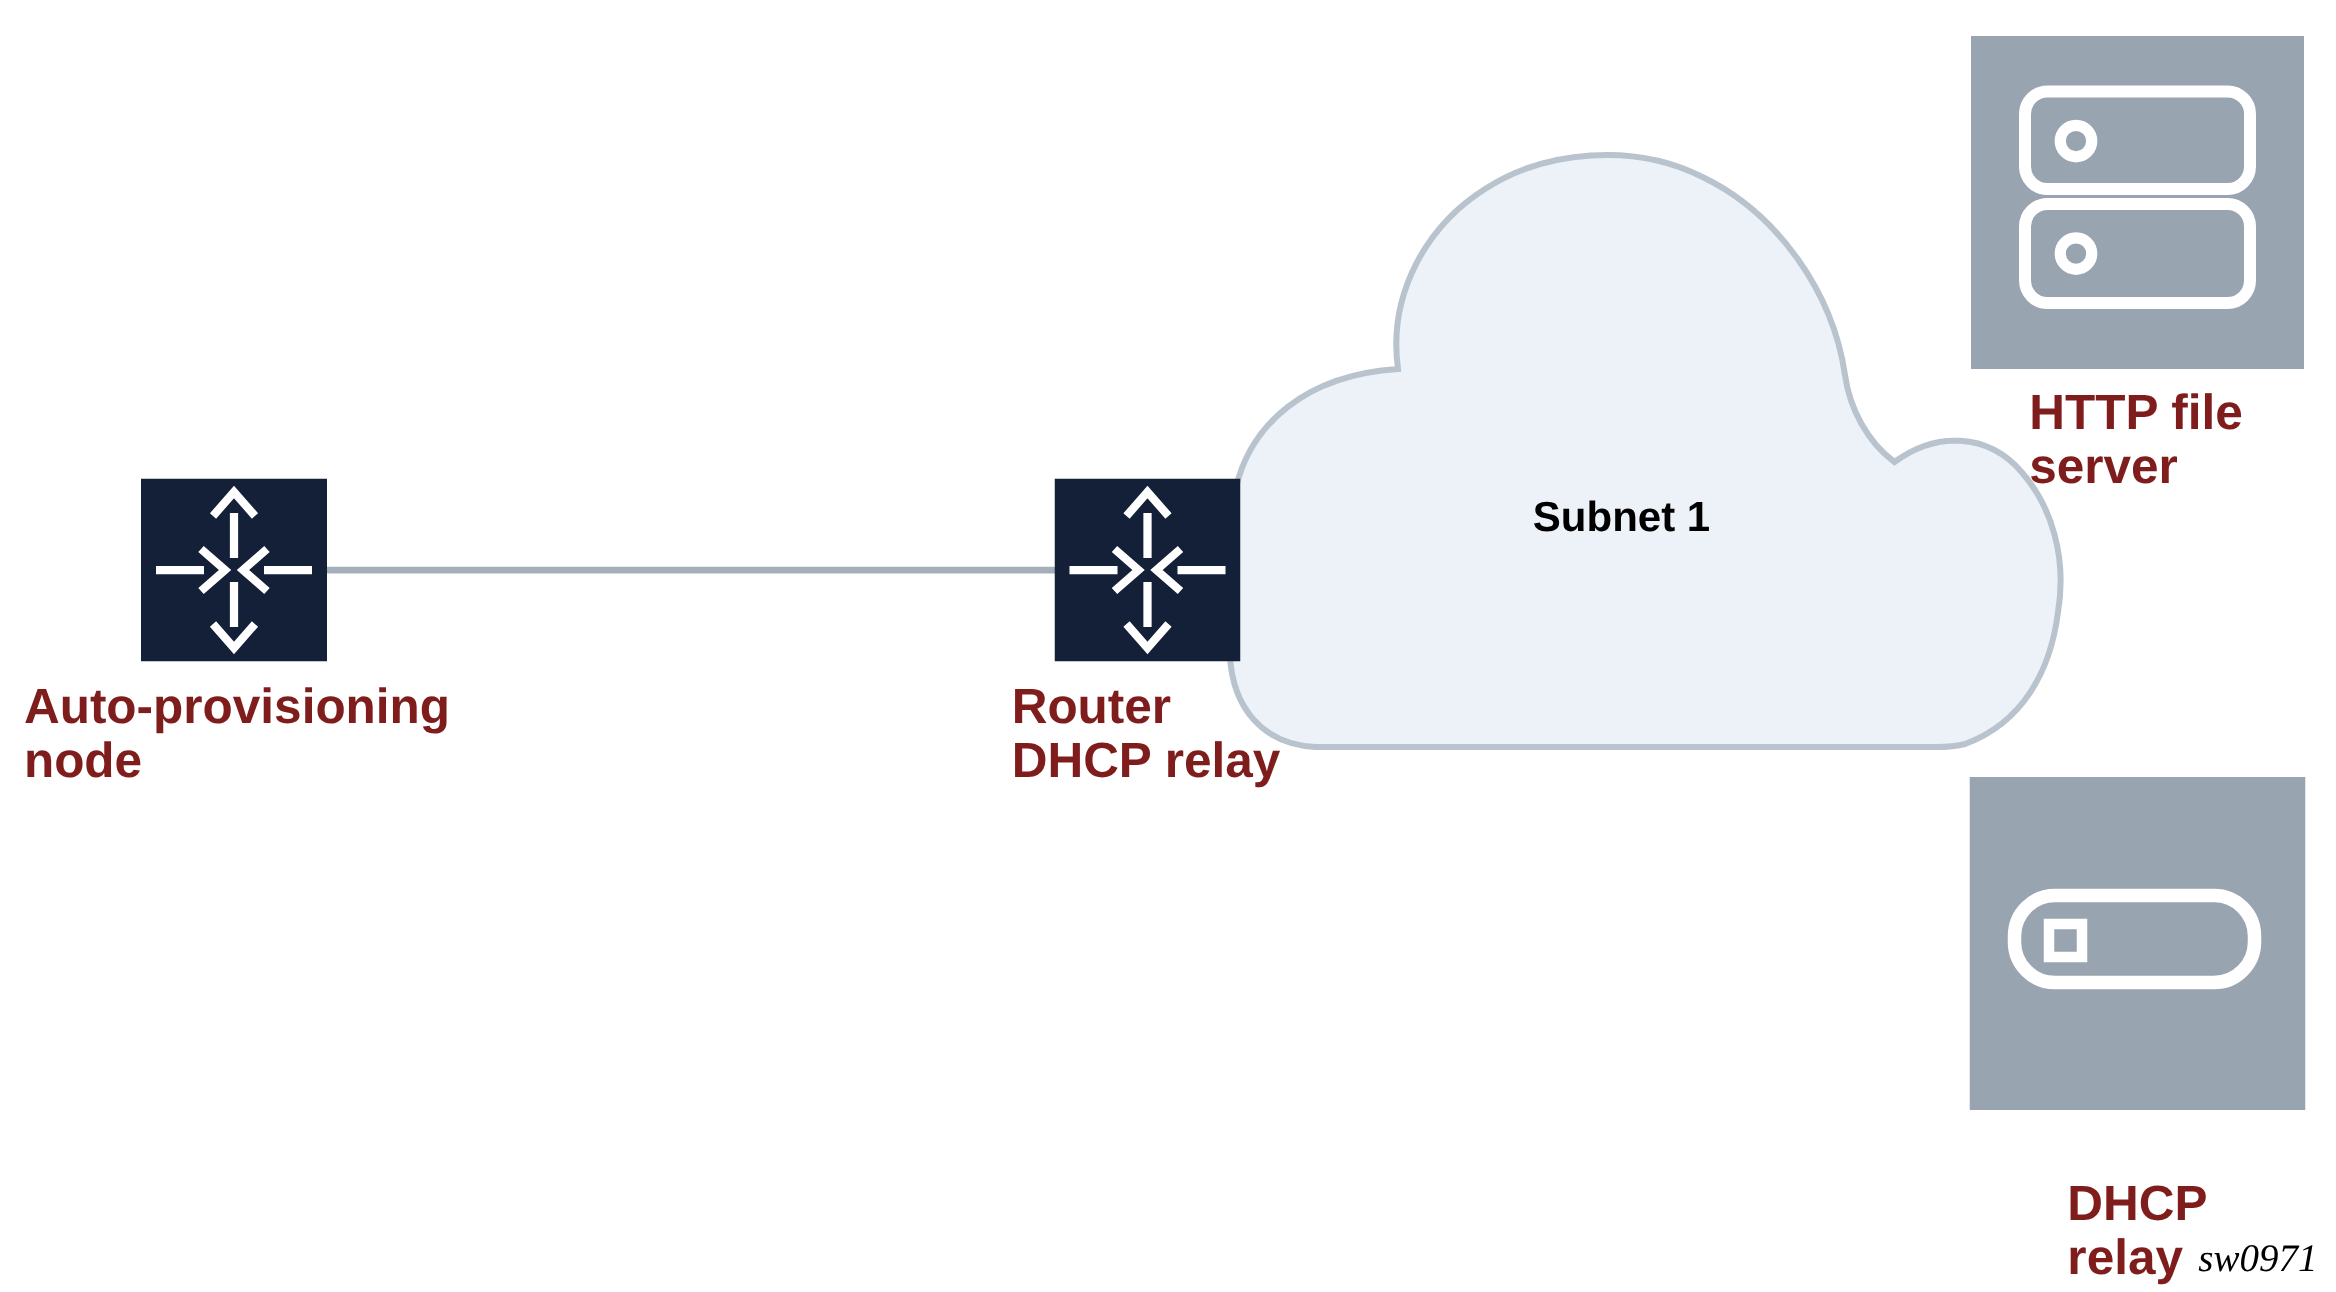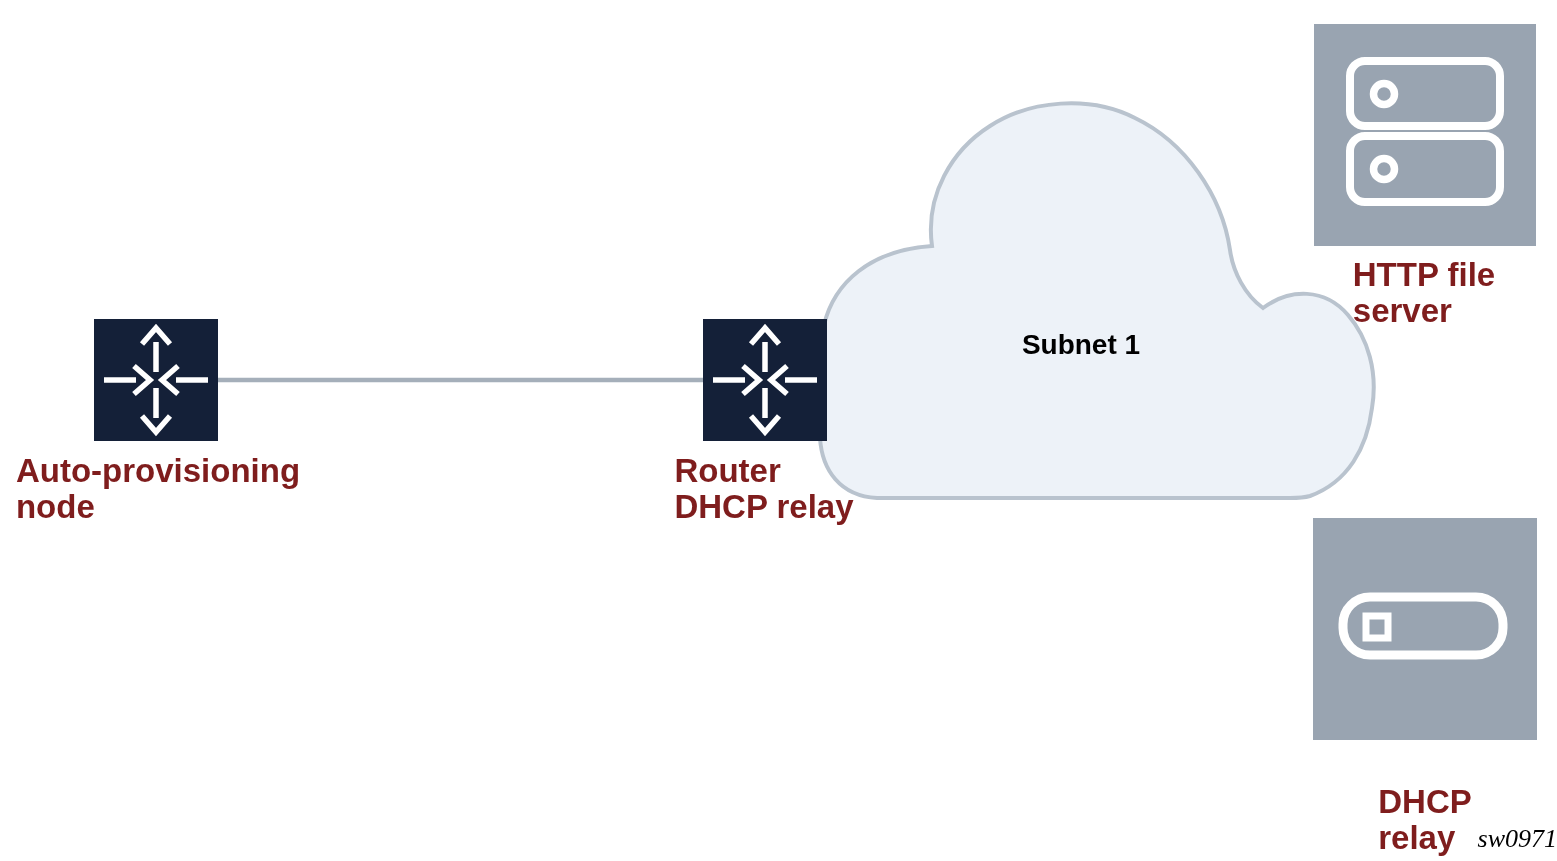--- a/index.html
+++ b/index.html
@@ -44,21 +44,21 @@
     z-index: 3;
     transform: translate(-50%, -50%);
     font-weight: bold;
     font-size: 28px;
     color: #000000;
     white-space: nowrap;
   }
   .watermark {
     position: absolute;
     z-index: 3;
-    right: 0;
+    right: 12px;
     top: 824px;
     font-family: "Liberation Serif", serif;
     font-style: italic;
     font-size: 26px;
     color: #000000;
   }
 </style>
 </head>
 <body>
 

